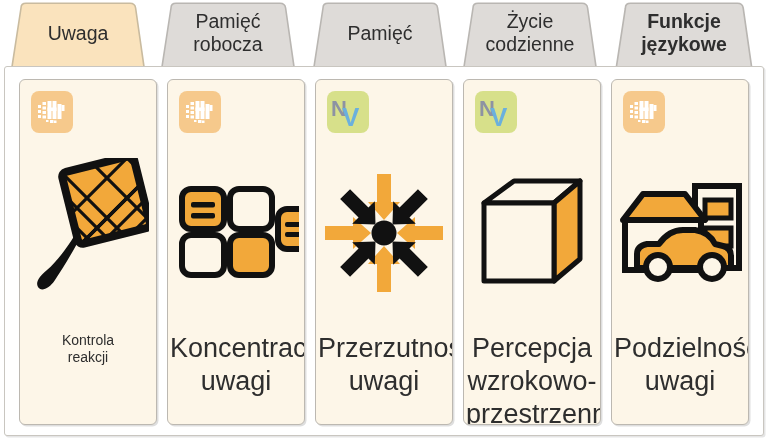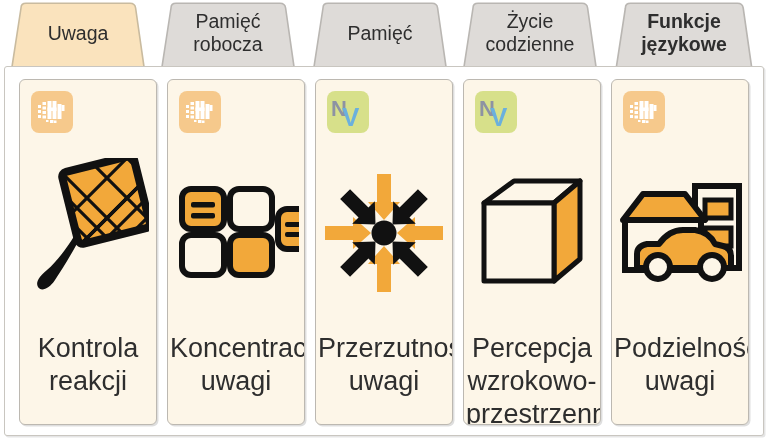--- a/index.html
+++ b/index.html
@@ -86,21 +86,21 @@
     height: 190px;
     display: flex;
     align-items: center;
     justify-content: center;
   }
   .cardlabel {
     position: absolute;
     left: 2px; right: 2px;
     top: 252px;
     text-align: center;
-    font-size: 27px;
+    font-size: 14px;
     line-height: 1.22;
     color: #2e2e2e;
     white-space: pre-line;
   }
   .cardlabel.small { font-size: 27px; }
 </style>
 </head>
 <body>
 
 <div id="root">

